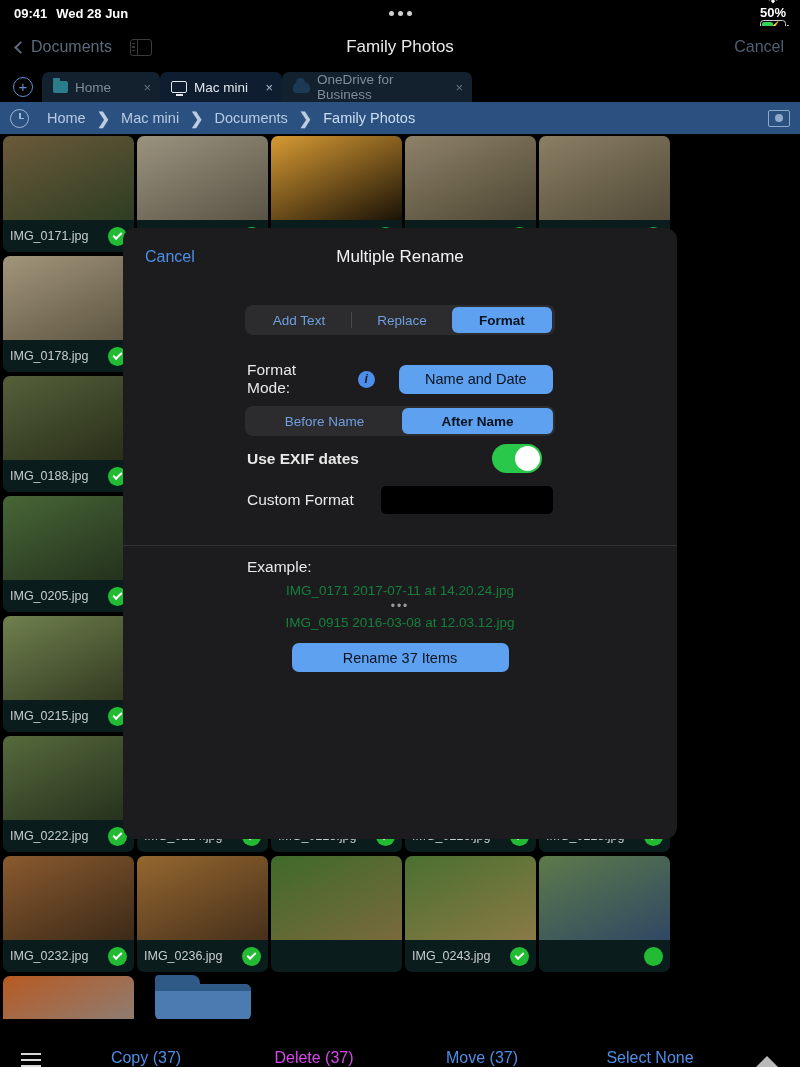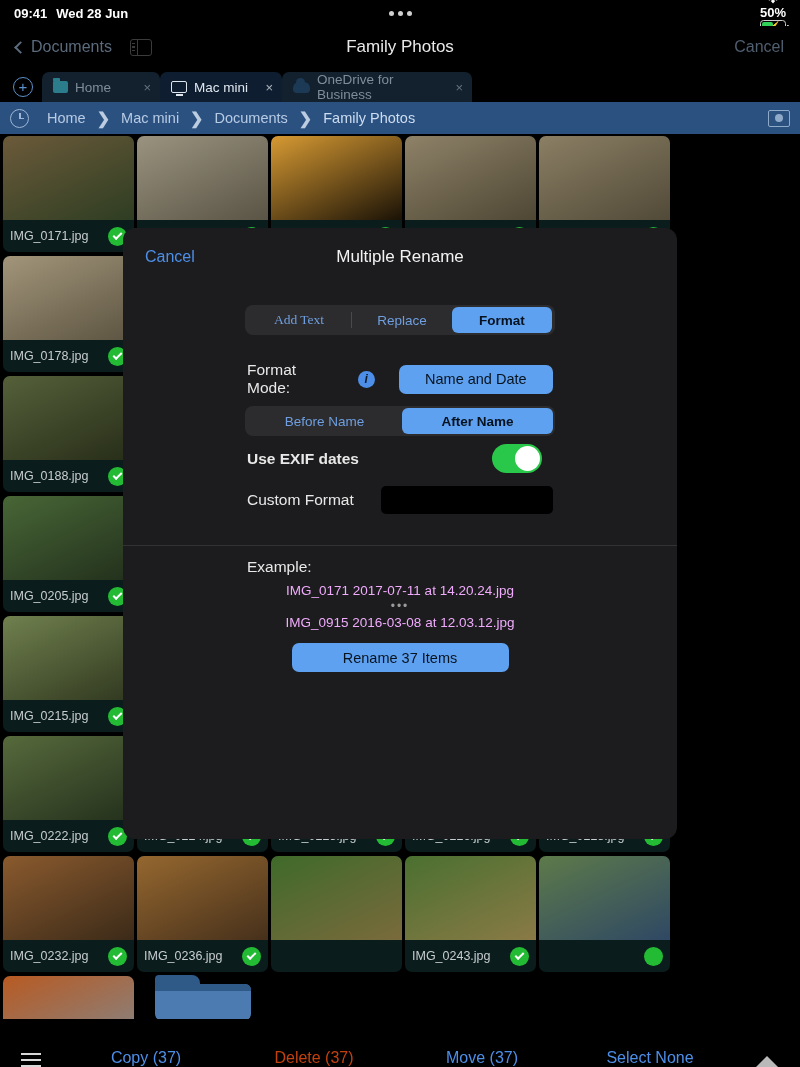--- a/index.html
+++ b/index.html
@@ -113,21 +113,21 @@
     font-size: 17px; color: #f2f2f2; pointer-events: none; }
 
   .seg { display: flex; background: #2c2c2e; border-radius: 8px; padding: 2px;
     height: 30px; align-items: stretch; }
   .seg .s { display: flex; align-items: center; justify-content: center;
     font-size: 13.5px; color: #6f9fe0; border-radius: 6px; position: relative; }
   .seg .s.sel { background: #5ea1f0; color: #06121f; font-weight: bold; }
   .seg .divider { width: 1px; align-self: center; height: 16px; background: #4a4a4c; }
 
   .seg-top { position: absolute; left: 245px; top: 305px; width: 310px; }
-  .seg-top .s1 { width: 104px; font-family: Liberation Serif, serif; }
+  .seg-top .s1 { width: 104px; }
   .seg-top .s2 { width: 100px; }
   .seg-top .s3 { width: 100px; }
 
   .row-fmt { position: absolute; left: 247px; top: 361px; width: 306px;
     display: flex; align-items: center; gap: 24px; }
   .lbl { color: #e8e8e8; font-size: 15.5px; }
   .info-i { width: 17px; height: 17px; border-radius: 50%; background: #4d8fe8;
     color: #0d1b2b; font-size: 12px; font-weight: bold; font-style: italic;
     display: flex; align-items: center; justify-content: center; flex: none; }
   .btn-blue { background: #5ea1f0; color: #07131f; border-radius: 7px;
@@ -149,32 +149,32 @@
   .row-custom { position: absolute; left: 247px; top: 486px; width: 306px;
     display: flex; align-items: center; }
   .cf-input { margin-left: auto; width: 172px; height: 28px; background: #000;
     border-radius: 5px; border: none; color: #fff; font-size: 14px; padding: 0 7px;
     font-family: "Liberation Sans", sans-serif; }
 
   .hr { position: absolute; left: 123px; top: 545px; width: 554px; height: 1px; background: #323234; }
 
   .example { position: absolute; left: 247px; top: 558px; width: 306px; }
   .ex-label { color: #e8e8e8; font-size: 15.5px; margin-bottom: 5px; }
-  .ex-line { color: #f0abfc; font-size: 13.5px; text-align: center; line-height: 19px; }
+  .ex-line { color: #15803d; font-size: 13.5px; text-align: center; line-height: 19px; }
   .ex-dots { color: #9a9a9a; font-size: 12px; text-align: center; line-height: 13px; letter-spacing: 2px; }
   .rename-btn { margin: 11px auto 0; width: 217px; height: 29px; }
 
   
   .toolbar { position: absolute; left: 0; bottom: 0; width: 800px; height: 48px;
     background: #000; display: flex; align-items: flex-end; }
   .tb-ham { width: 62px; display: flex; flex-direction: column; gap: 4px;
     align-items: center; justify-content: center; }
   .tb-ham span { width: 20px; height: 2px; background: #d8d8d8; display: block; }
   .tb-item { flex: 1; text-align: center; font-size: 16px; color: #4d8fe8; }
-  .tb-item.danger { color: #c2410c; }
+  .tb-item.danger { color: #d946ef; }
   .tb-home { width: 66px; display: flex; align-items: center; justify-content: center; }
   .home-ico { width: 0; height: 0; border-left: 11px solid transparent;
     border-right: 11px solid transparent; border-bottom: 11px solid #b9b9b9; position: relative; }
   .home-ico::after { content:""; position: absolute; left: -7px; top: 11px; width: 14px; height: 8px;
     border: 2px solid #b9b9b9; border-top: none; }
 </style>
 </head>
 <body>
 
 <div id="app">

